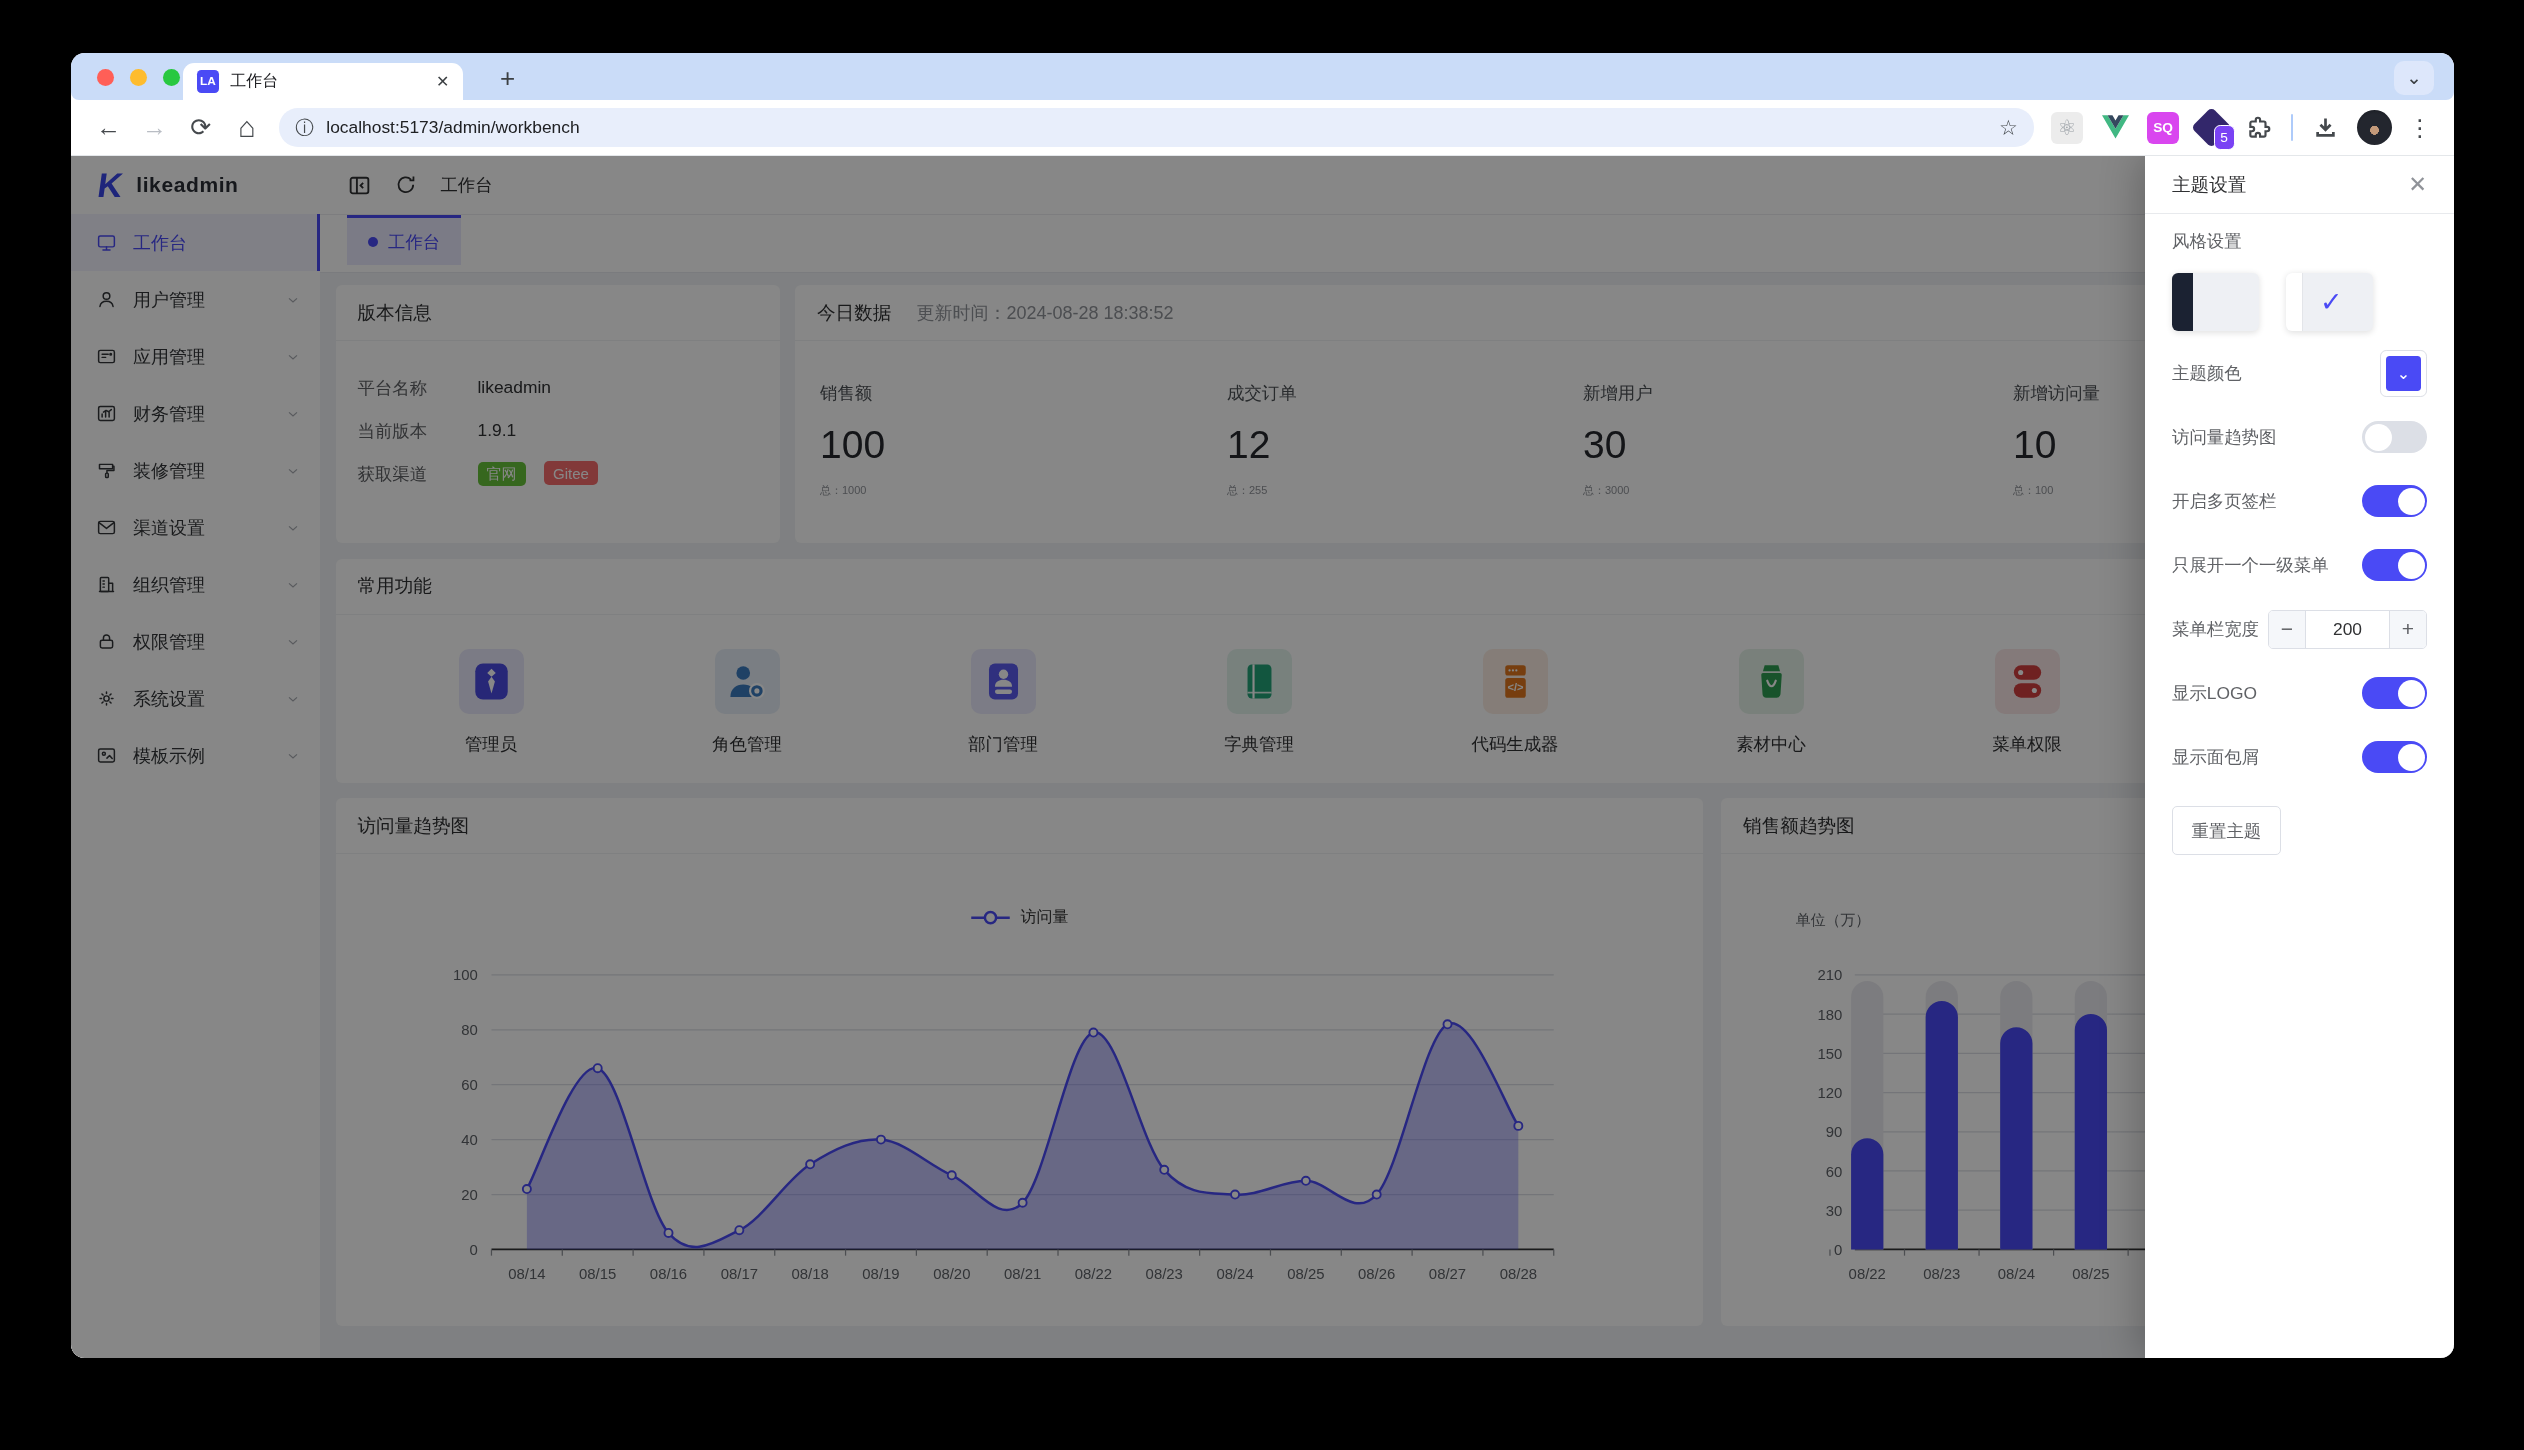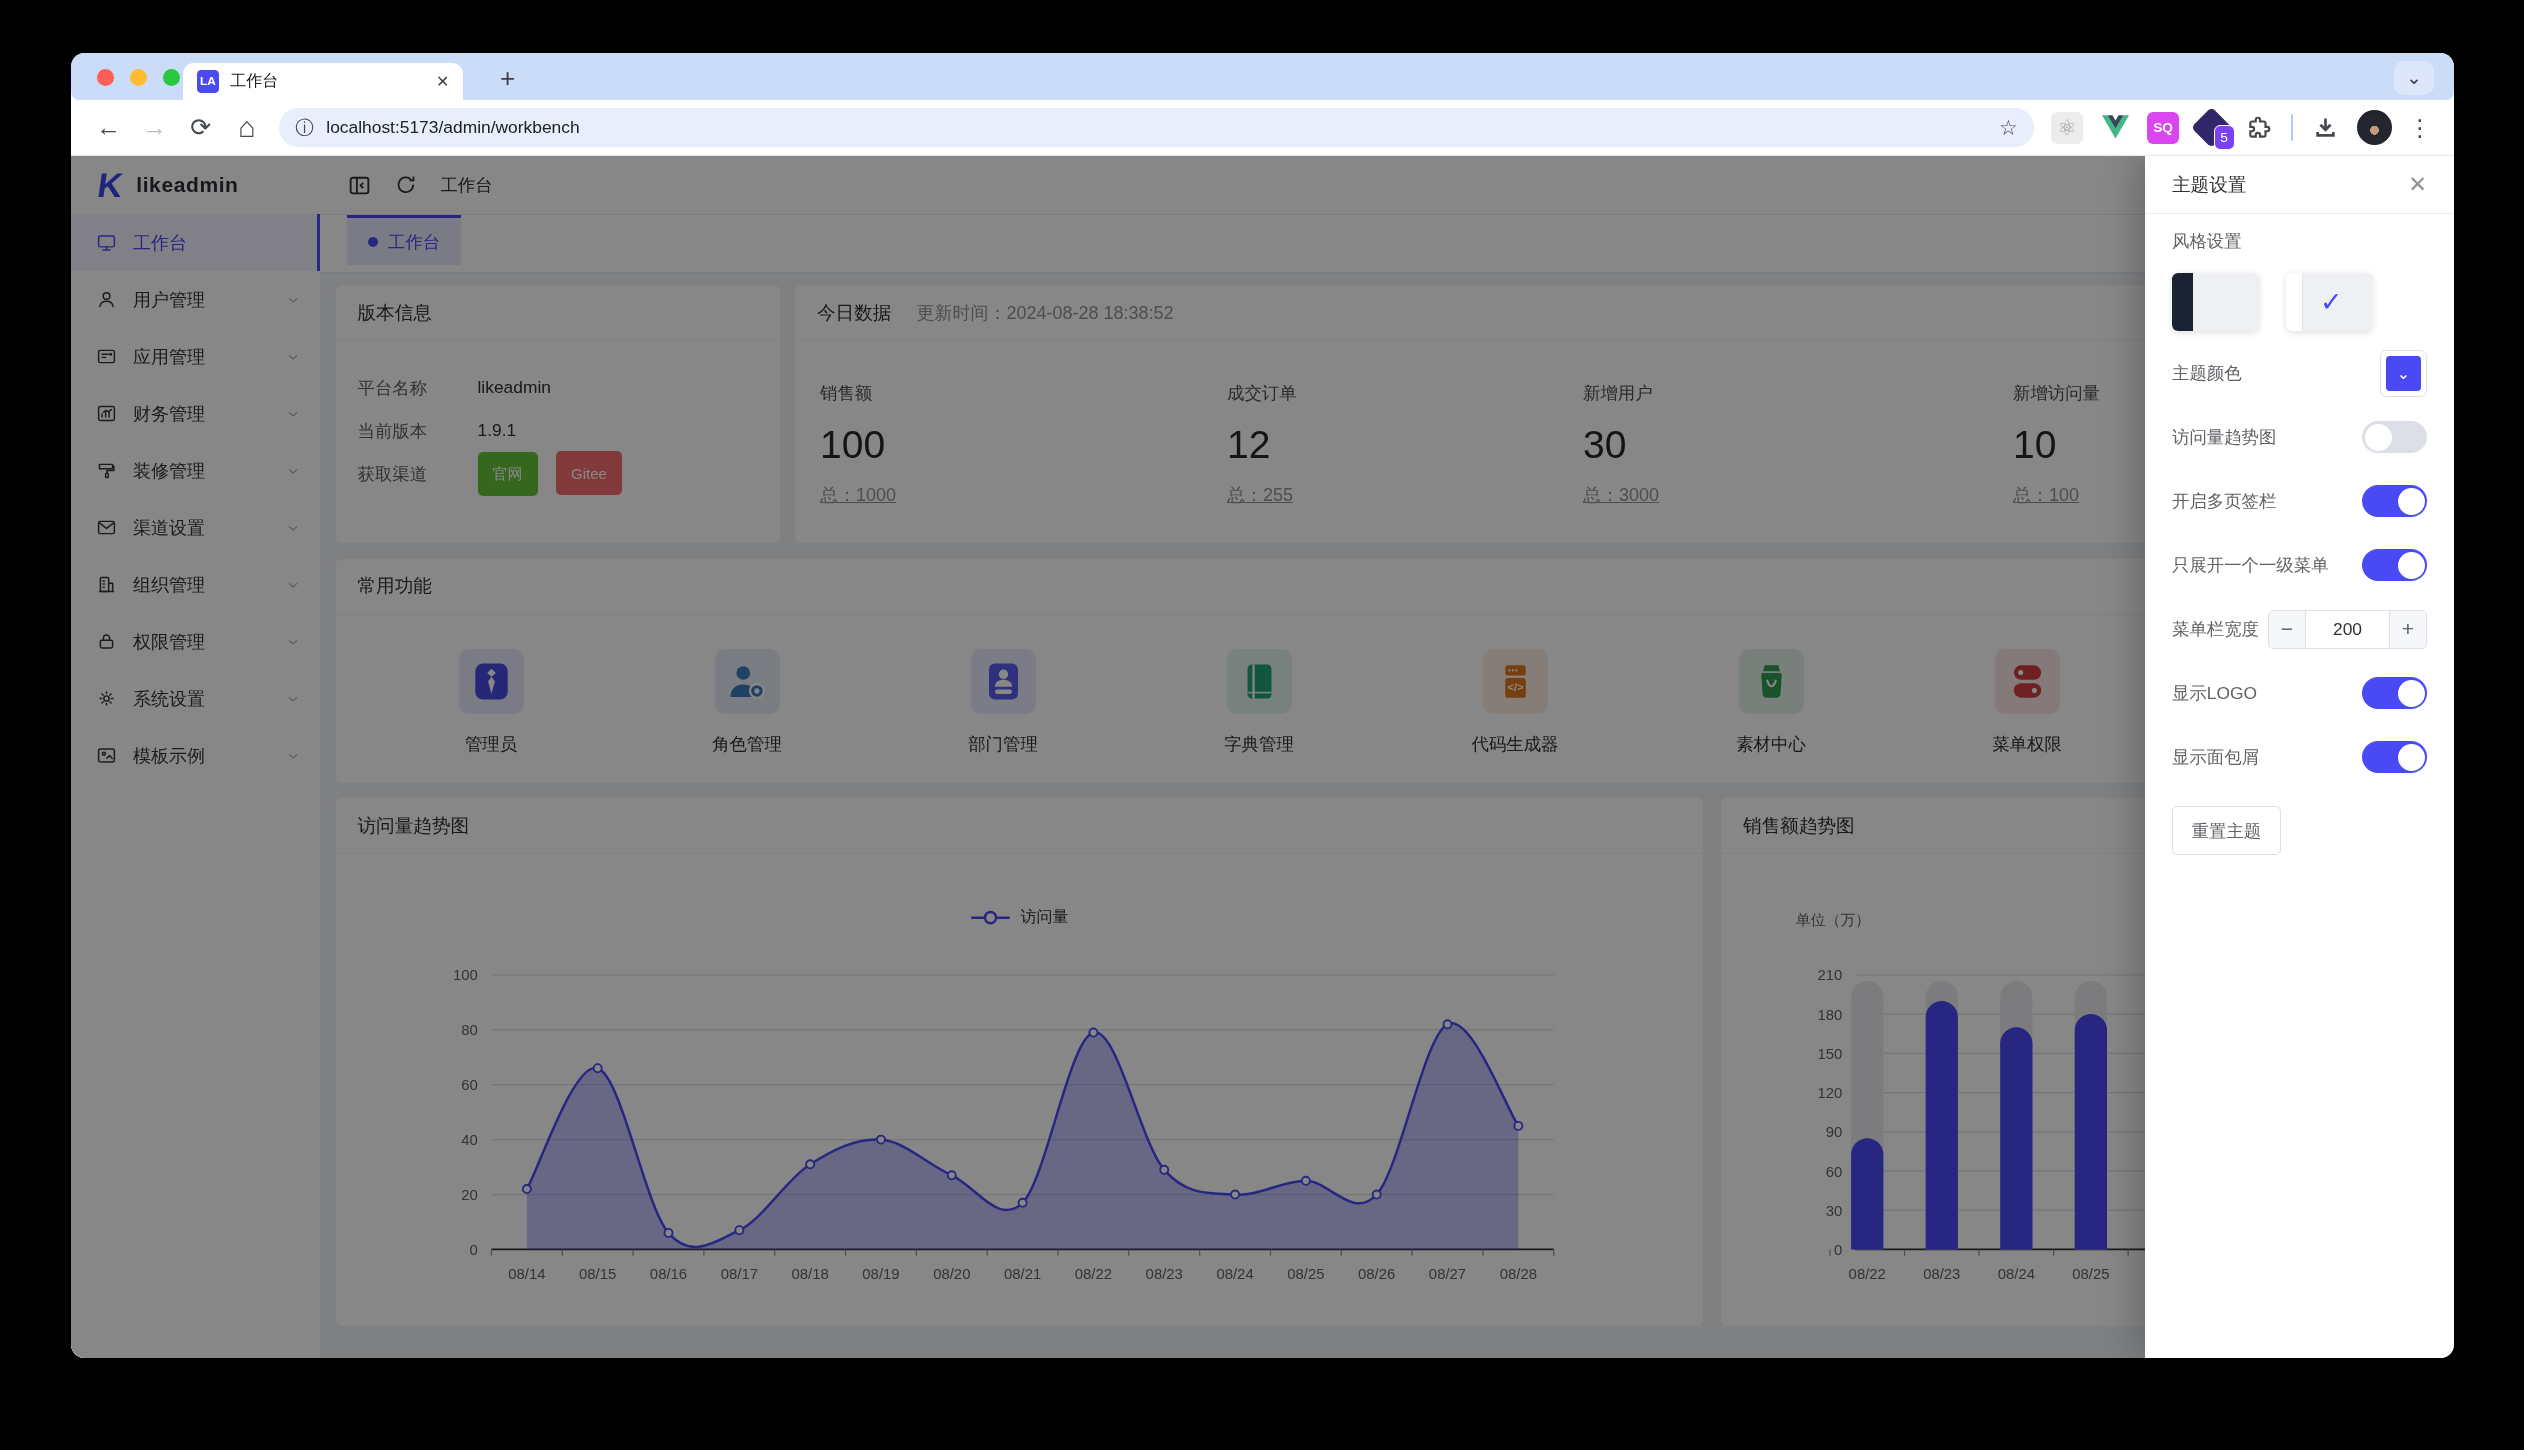--- a/index.html
+++ b/index.html
@@ -65,27 +65,27 @@
   .content{flex:1;padding:12.4px 15.5px 0 15.5px;display:flex;flex-direction:column;gap:15.5px;min-width:0;}
   .card{background:#fff;border-radius:6.2px;position:relative;}
   .card-h{height:56px;display:flex;align-items:center;padding:0 22px;gap:25px;
     border-bottom:0.6px solid #f0f1f4;font-size:18.6px;color:#303133;}
   .muted{font-size:18px;color:#909399;}
   .row1{display:flex;gap:15.5px;height:258px;flex:0 0 auto;}
   .vcard{width:444px;flex:0 0 auto;}
   .vrow{display:flex;align-items:center;gap:27px;padding:0 22px;height:43px;font-size:17.4px;}
   .vrow .vl{color:#606266;width:93px;}
   .vrow .vv{color:#303133;}
-  .chbtn{display:inline-flex;align-items:center;justify-content:center;height:44px;padding:0 15px;
+  .chbtn{display:inline-flex;align-items:center;justify-content:center;height:24px;padding:0 9px;
     border-radius:5px;color:#fff;font-size:15px;margin-right:13.7px;}
   .tcard{flex:1;min-width:0;}
   .stat{position:absolute;top:96px;}
   .stat .sl{font-size:17.4px;color:#4d5156;}
   .stat .sv{font-size:39px;color:#26292e;margin-top:17.4px;font-weight:500;}
-  .stat .st{font-size:18px;color:#909399;margin-top:16px;text-decoration:underline;}
+  .stat .st{font-size:11px;color:#909399;margin-top:16px;}
   .row2{height:224px;flex:0 0 auto;}
   .qwrap{display:flex;padding:34px 0 0 106px;}
   .qitem{width:99px;margin-right:157px;display:flex;flex-direction:column;align-items:center;}
   .qtile{width:65px;height:65px;border-radius:10px;display:flex;align-items:center;justify-content:center;}
   .qlabel{margin-top:18.6px;font-size:17.4px;color:#303133;white-space:nowrap;}
   .row3{display:flex;gap:18.6px;height:528px;flex:0 0 auto;}
   .linecard{width:1367px;flex:0 0 auto;}
   .barcard{flex:1;min-width:0;}
   .legend{position:absolute;top:109px;left:0;width:100%;display:flex;align-items:center;
     justify-content:center;gap:10px;font-size:16px;color:#333;}

